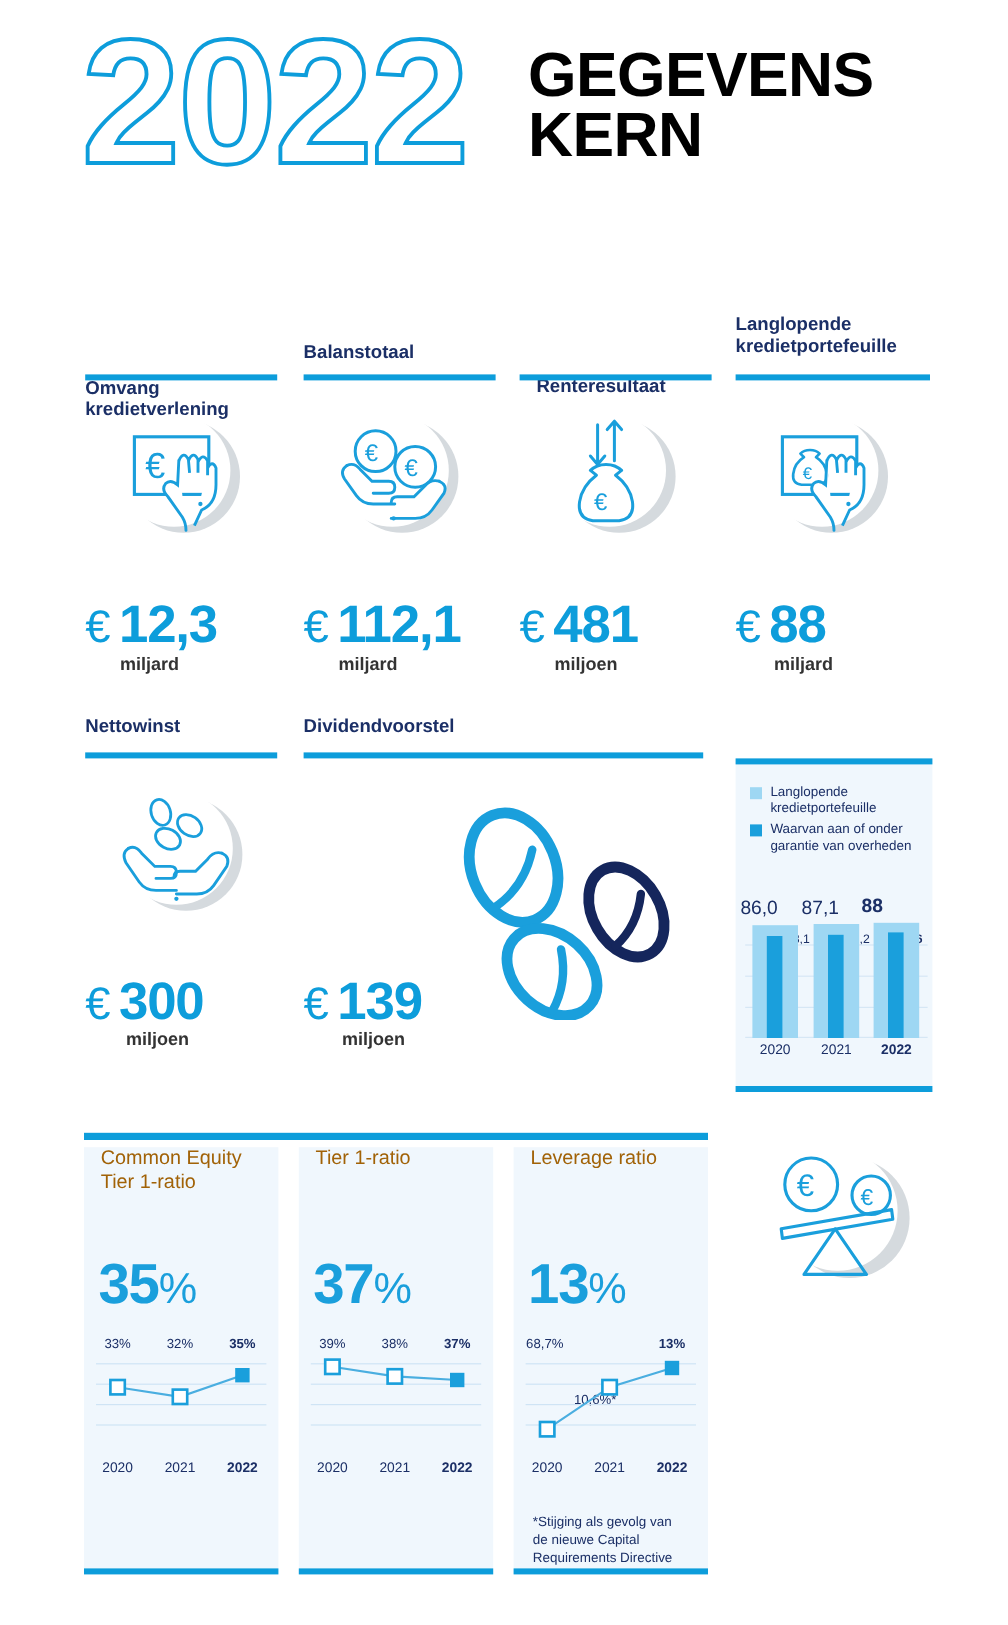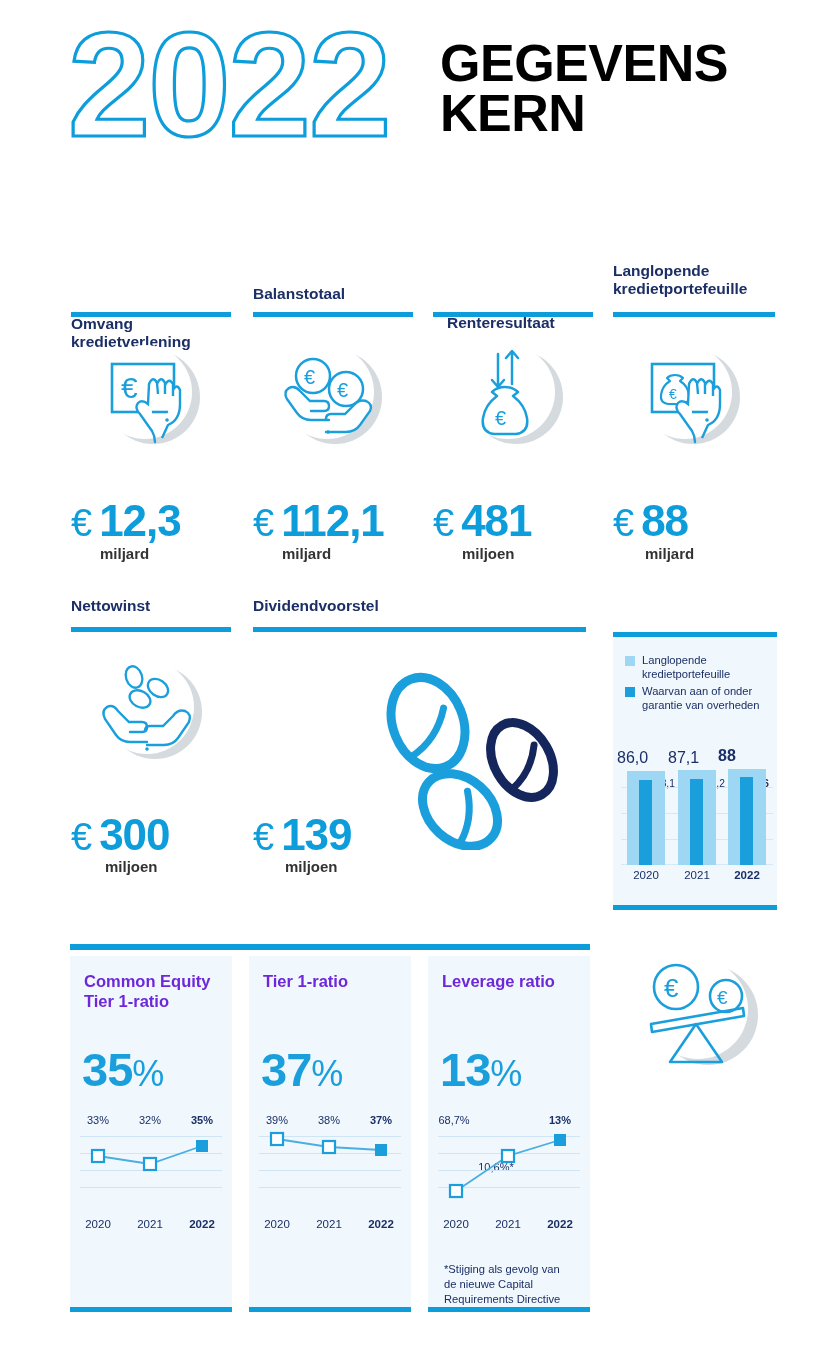--- a/index.html
+++ b/index.html
@@ -90,22 +90,22 @@
   
   .ratio-toprule {
     position: absolute; left: 70px; top: 944px; width: 520px; height: 6px;
     background: #0d9ddb;
   }
   .ratio-card {
     position: absolute; top: 956px; height: 356px;
     background: #f0f7fd; border-bottom: 5px solid #0d9ddb;
   }
   .ratio-title {
-    position: absolute; left: 14px; top: 16px;
-    font-size: 16.5px; font-weight: 700; color: #6d28d9;
+    position: absolute; left: 14px; top: 0;
+    font-size: 16.5px; font-weight: 400; color: #a16207;
     line-height: 1.2; white-space: pre-line;
   }
   .ratio-big {
     position: absolute; left: 12px; top: 86px;
     color: #1a9fdc; white-space: nowrap;
   }
   .ratio-big .bn { font-size: 47px; font-weight: 700; letter-spacing: -1px; }
   .ratio-big .bp { font-size: 36px; font-weight: 400; }
   .spark { position: absolute; left: 0; top: 158px; width: 100%; height: 130px; }
   .spark-lbl {

